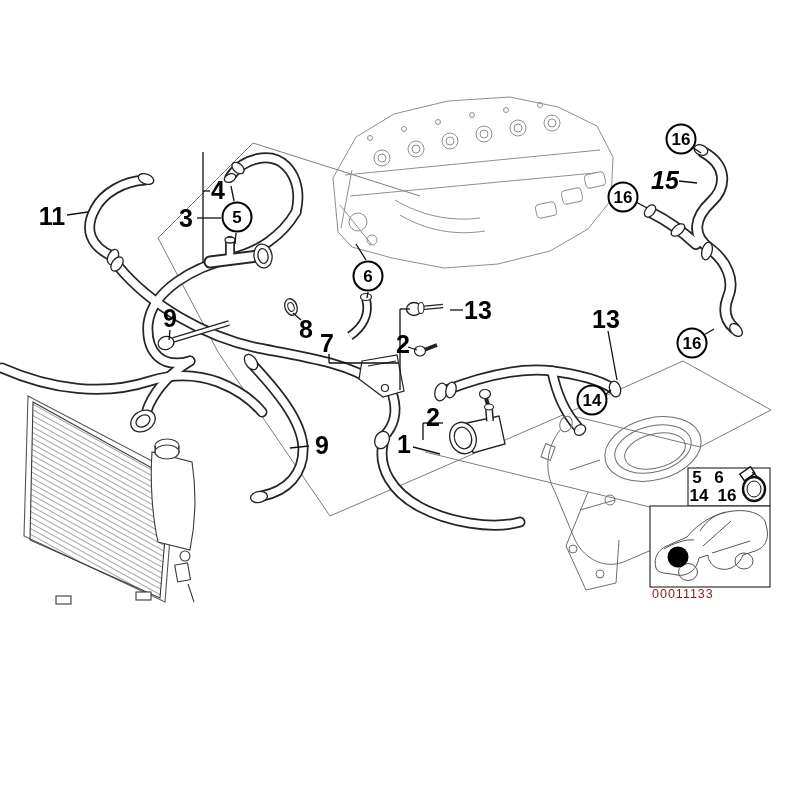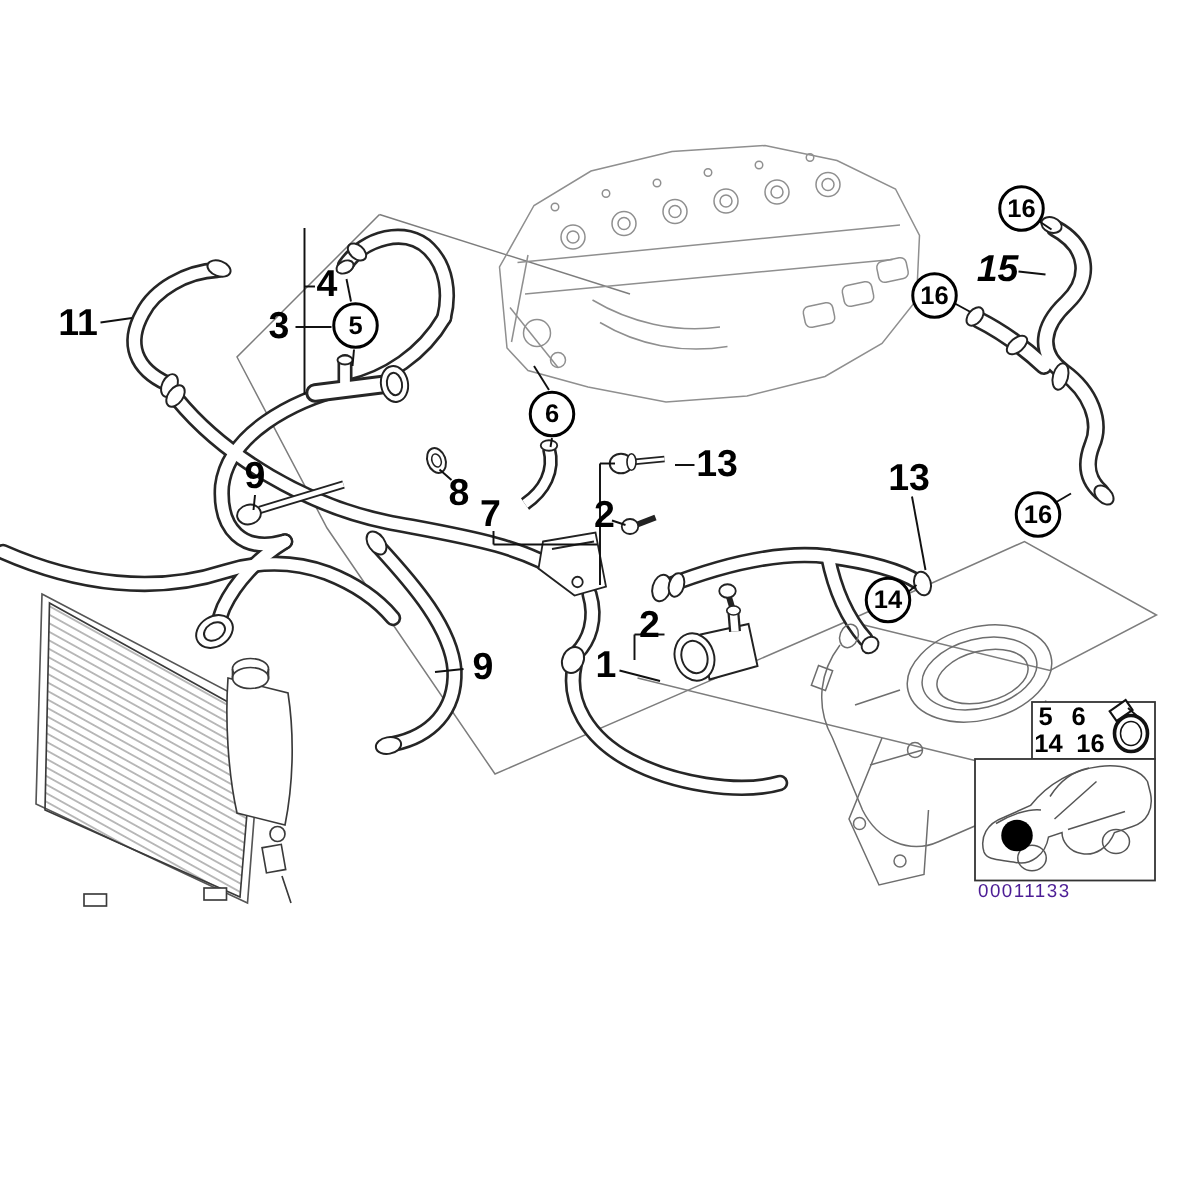--- a/index.html
+++ b/index.html
@@ -12,21 +12,21 @@
   .plabel { position:absolute; transform:translate(-50%,-50%); font-weight:bold;
             font-size:25px; color:#000; line-height:1; white-space:nowrap; }
   .plabel.circ { width:31px; height:31px; border:2px solid #000; border-radius:50%;
                  background:#fff; display:flex; align-items:center; justify-content:center;
                  font-size:17px; }
   #leader-layer line { stroke:#111; stroke-width:1.3; }
   
   .legend-num { position:absolute; transform:translate(-50%,-50%); font-weight:bold;
                 font-size:17px; color:#000; }
   #inset-code { position:absolute; left:652px; top:587px; font-size:12.5px;
-                letter-spacing:1px; color:#4c1d95; }
+                letter-spacing:1px; color:#7f1d1d; }
   
   #footer { position:absolute; left:0; top:700px; width:800px; height:100px; background:#fff; }
 </style>
 </head>
 <body>
 
 <div id="stage">
 
   <svg id="art" width="800" height="700" viewBox="0 0 800 700">
     <defs>

